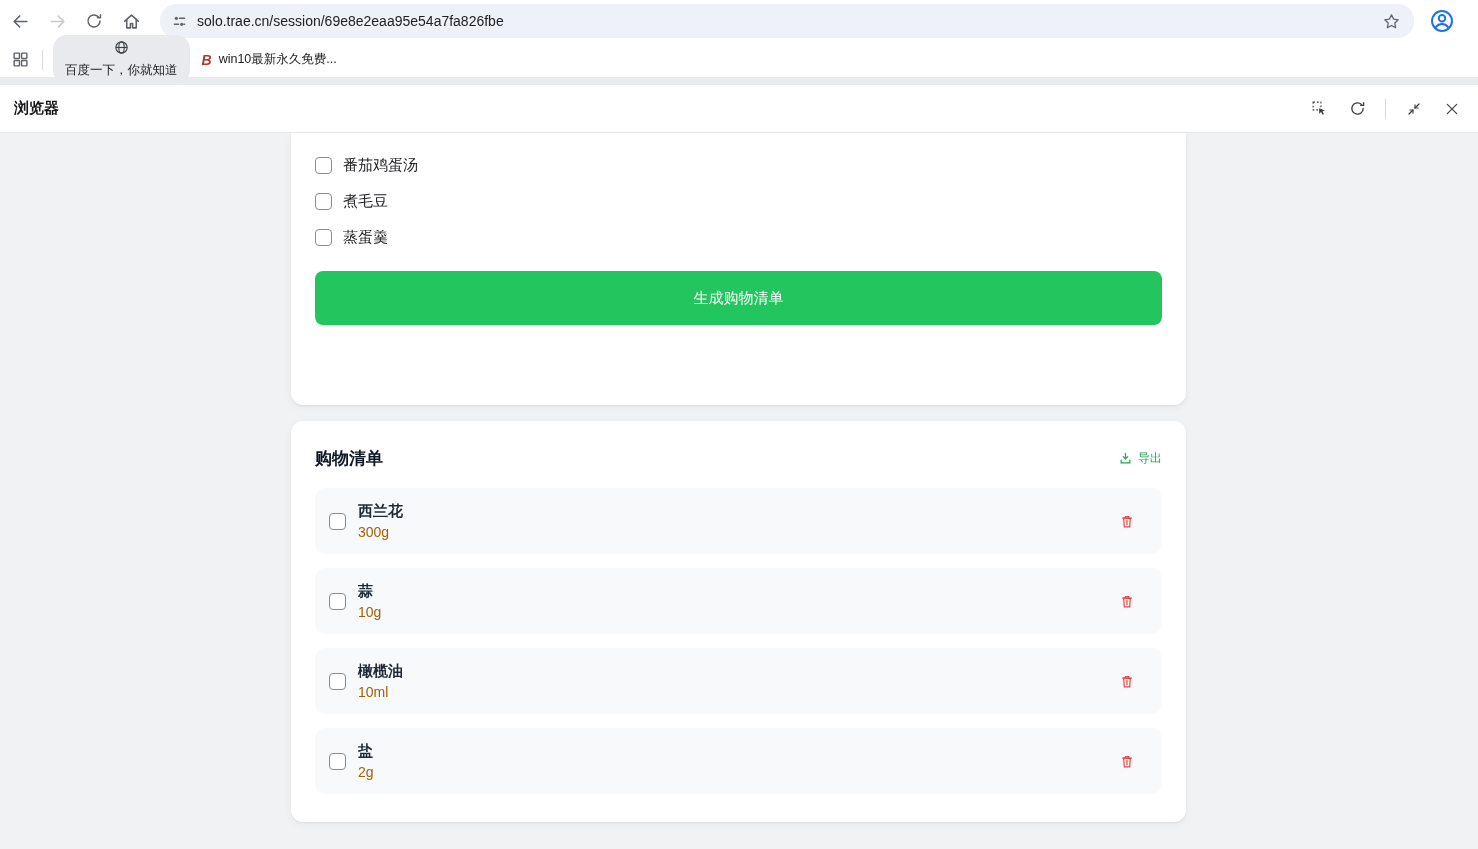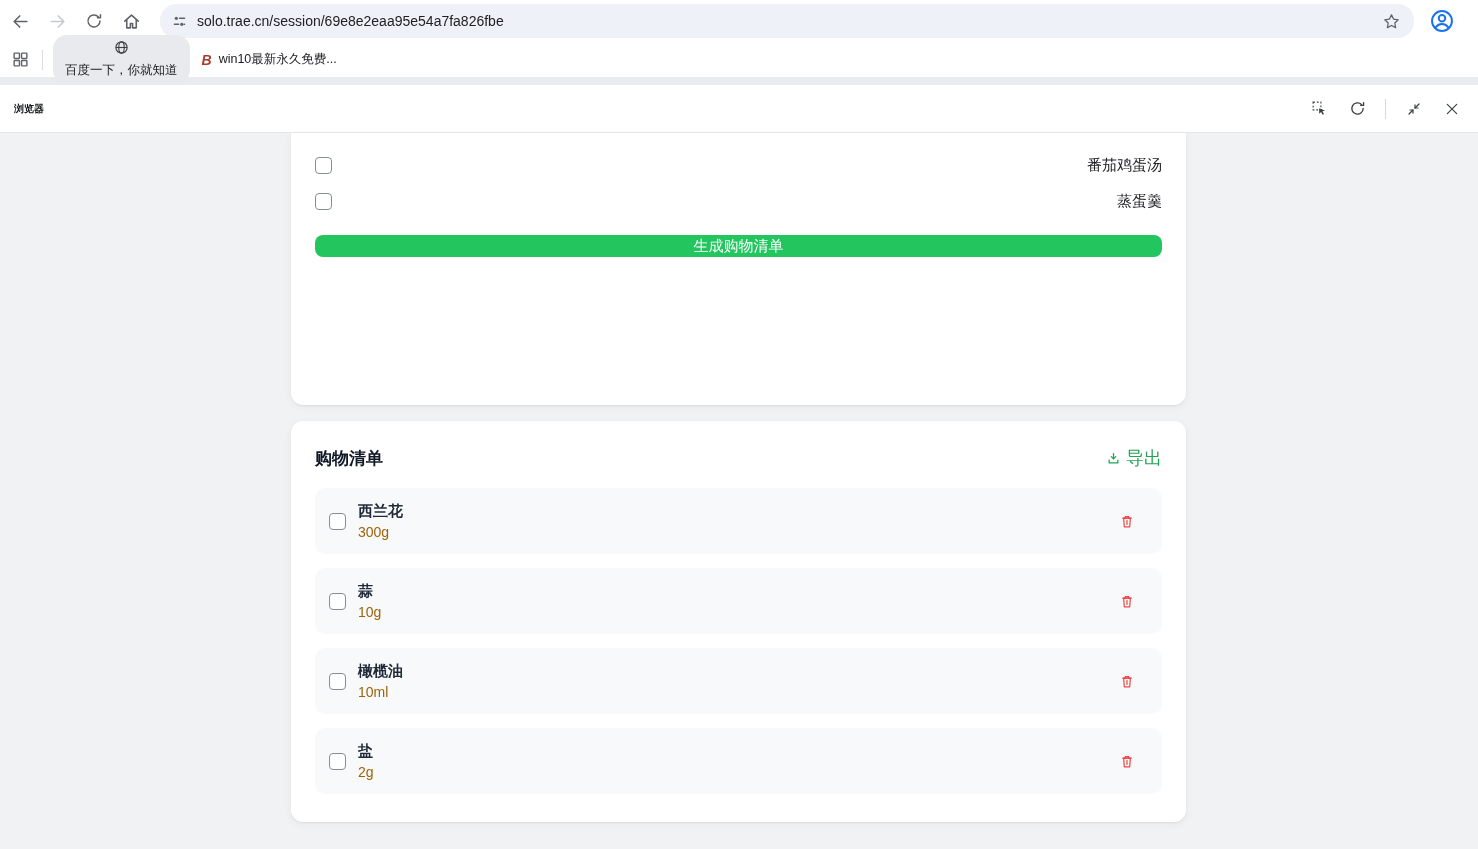--- a/index.html
+++ b/index.html
@@ -28,45 +28,45 @@
     padding:5px 12px; border-radius:14px; cursor:pointer; font-size:12.5px; color:#202124;
     font-family:inherit; white-space:nowrap; }
   .bookmark.pill { background:#e9eaed;flex-direction:column; }
   .b-logo { font-weight:900; font-style:italic; font-size:14px; color:#a93c2e; line-height:1; }
 
   .grey-strip { height:8px; background:#e9ebee; }
 
   
   .panel-toolbar { height:48px; background:#fff; border-bottom:1px solid #e3e5e8;
     display:flex; align-items:center; justify-content:space-between; padding:0 14px; }
-  .panel-title { font-size:10px; font-weight:700; color:#17181a; }
+  .panel-title { font-size:15px; font-weight:700; color:#17181a; }
   .panel-actions { display:flex; align-items:center; gap:14px; }
   .tool-btn { width:24px; height:24px; border:none; background:transparent; display:flex;
     align-items:center; justify-content:center; cursor:pointer; }
   .tool-sep { width:1px; height:20px; background:#d6d8db; margin:0 2px; }
 
   
   .content { height:716px; background:#f1f2f4; position:relative; overflow:hidden; }
   .card { position:absolute; left:291px; width:895px; background:#fff;
     box-shadow:0 1px 2px rgba(0,0,0,.06), 0 2px 10px rgba(0,0,0,.05); }
   .card-recipes { top:0; height:272px; border-radius:0 0 12px 12px; padding:14px 24px 24px; }
-  .check-row { height:36px; display:flex; align-items:center;justify-content:space-between; }
+  .check-row { height:36px; display:flex; align-items:center; }
   .cb { width:17px; height:17px; border:1.6px solid #878d96; border-radius:4px; background:#fff;
     flex:0 0 auto; cursor:pointer; }
   .check-label { margin-left:11px; font-size:15px; color:#202124; }
-  .generate-btn { display:block; width:100%; height:22px; margin-top:16px; border:none;
+  .generate-btn { display:block; width:100%; height:54px; margin-top:16px; border:none;
     border-radius:8px; background:#22c55e; color:#fff; font-size:15px; font-weight:500;
     font-family:inherit; cursor:pointer; }
 
   .card-list { top:288px; height:401px; border-radius:12px; padding:24px; }
   .list-header { display:flex; align-items:center; justify-content:space-between;
     height:26px; margin-bottom:17px; }
   .list-title { font-size:17px; font-weight:700; color:#111827; }
   .export-btn { display:flex; align-items:center; gap:5px; border:none; background:transparent;
-    color:#22a455; font-size:18px; font-weight:500; font-family:inherit; cursor:pointer; }
+    color:#22a455; font-size:12px; font-weight:500; font-family:inherit; cursor:pointer; }
   .sl-item { height:66px; background:#f8f9fa; border-radius:10px; display:flex;
     align-items:center; padding:0 14px 0 14px; margin-bottom:14px; }
   .sl-item:last-child { margin-bottom:0; }
   .sl-cb { margin-right:12px; }
   .sl-text { display:flex; flex-direction:column; }
   .sl-name { font-size:15px; font-weight:700; color:#1f2937; line-height:1.2; }
   .sl-qty { font-size:14px; color:#a16207; margin-top:4px; }
   .trash-btn { margin-left:auto; width:26px; height:26px; border:none; background:transparent;
     display:flex; align-items:center; justify-content:center; cursor:pointer; margin-right:8px; }
   svg { display:block; }
@@ -187,20 +187,24 @@
 
 <div class="content">
 
   <div class="card card-recipes">
     <div class="check-row">
       <span class="cb"></span>
       <span class="check-label">番茄鸡蛋汤</span>
     </div>
     <div class="check-row">
       <span class="cb"></span>
+      <span class="check-label">煮毛豆</span>
+    </div>
+    <div class="check-row">
+      <span class="cb"></span>
       <span class="check-label">蒸蛋羹</span>
     </div>
     <button class="generate-btn">生成购物清单</button>
   </div>
 
   <div class="card card-list">
     <div class="list-header">
       <span class="list-title">购物清单</span>
       <button class="export-btn">
         <svg width="15" height="15" viewBox="0 0 24 24" fill="none" stroke="#22a455" stroke-width="2" stroke-linecap="round" stroke-linejoin="round">

